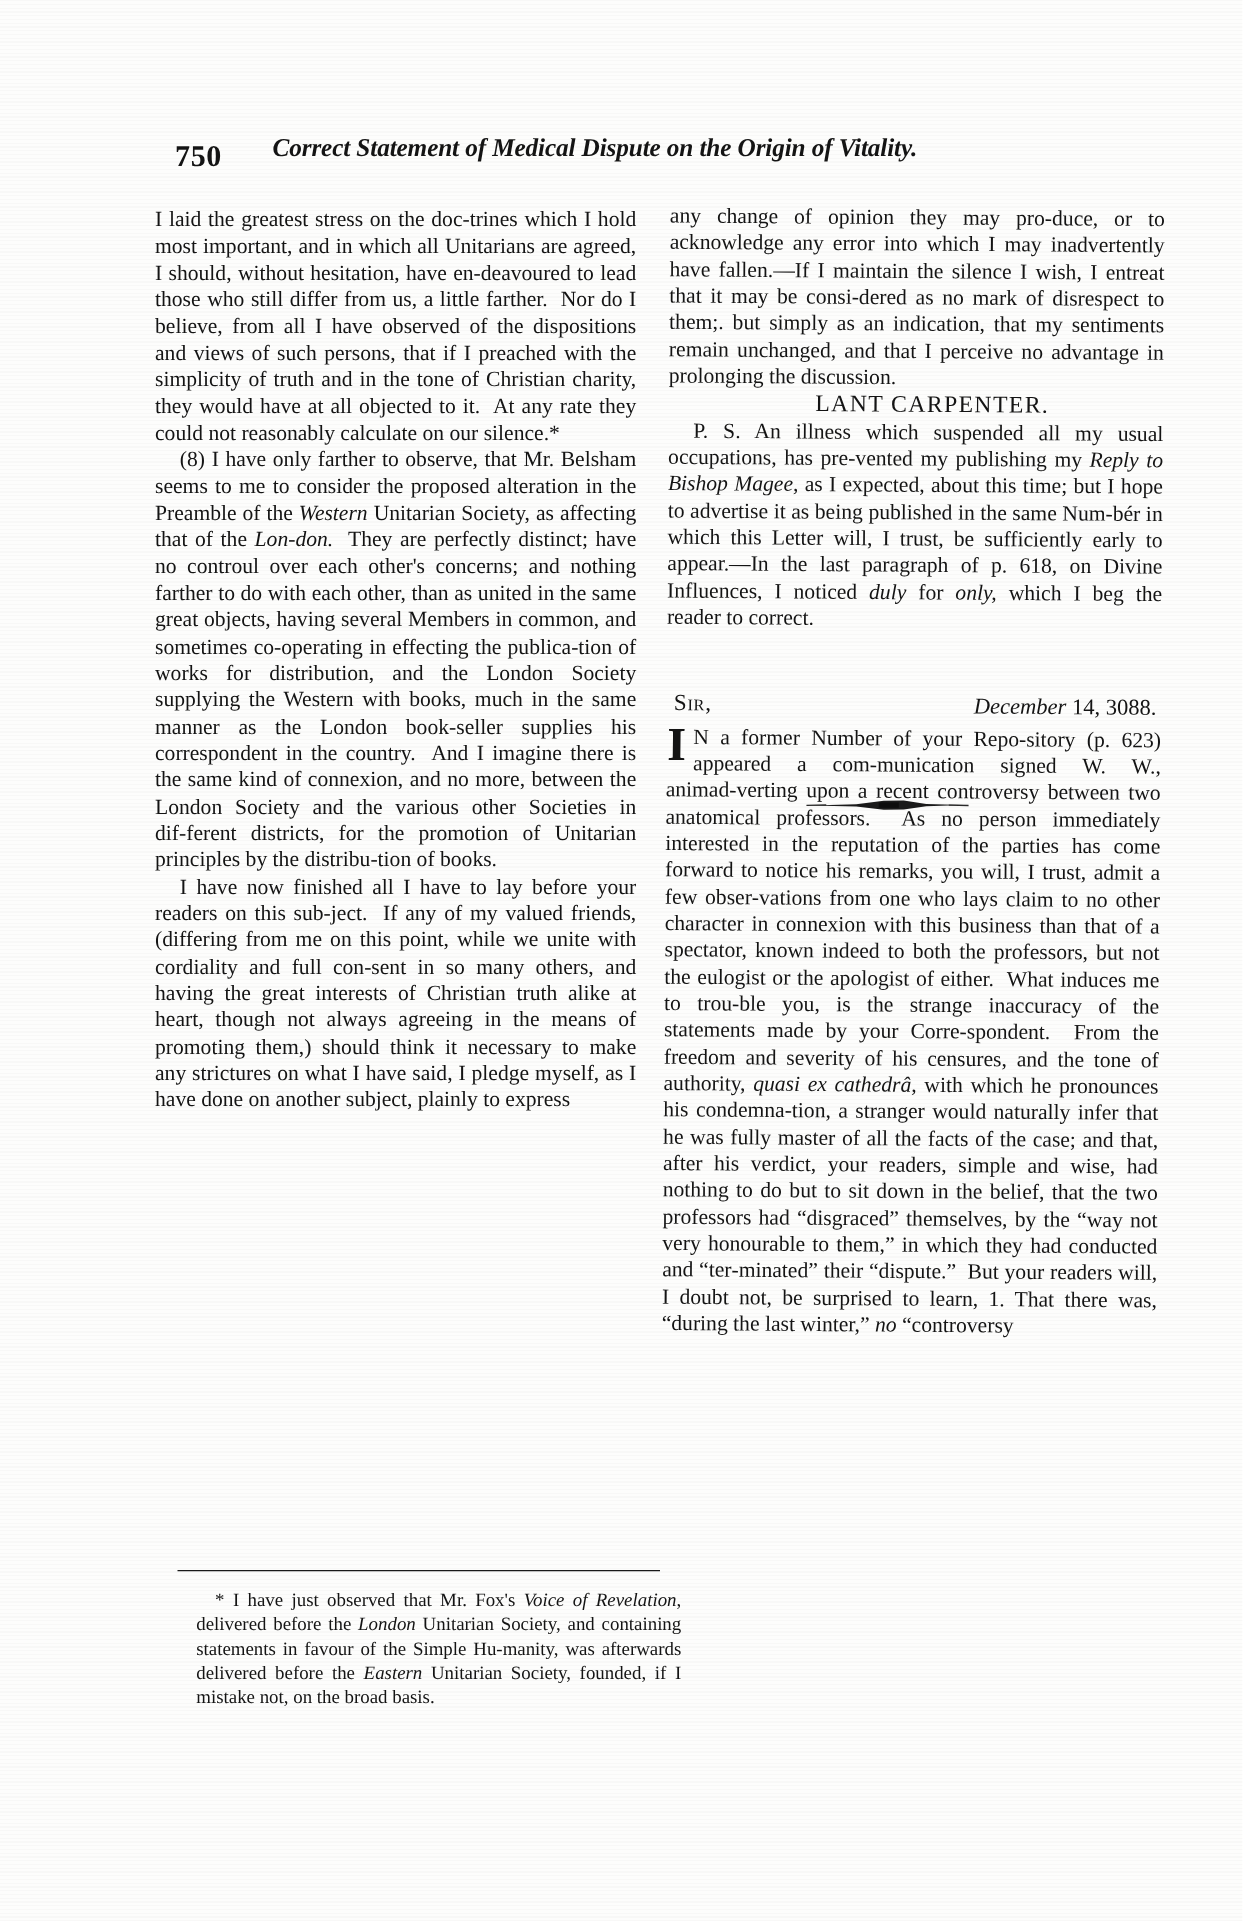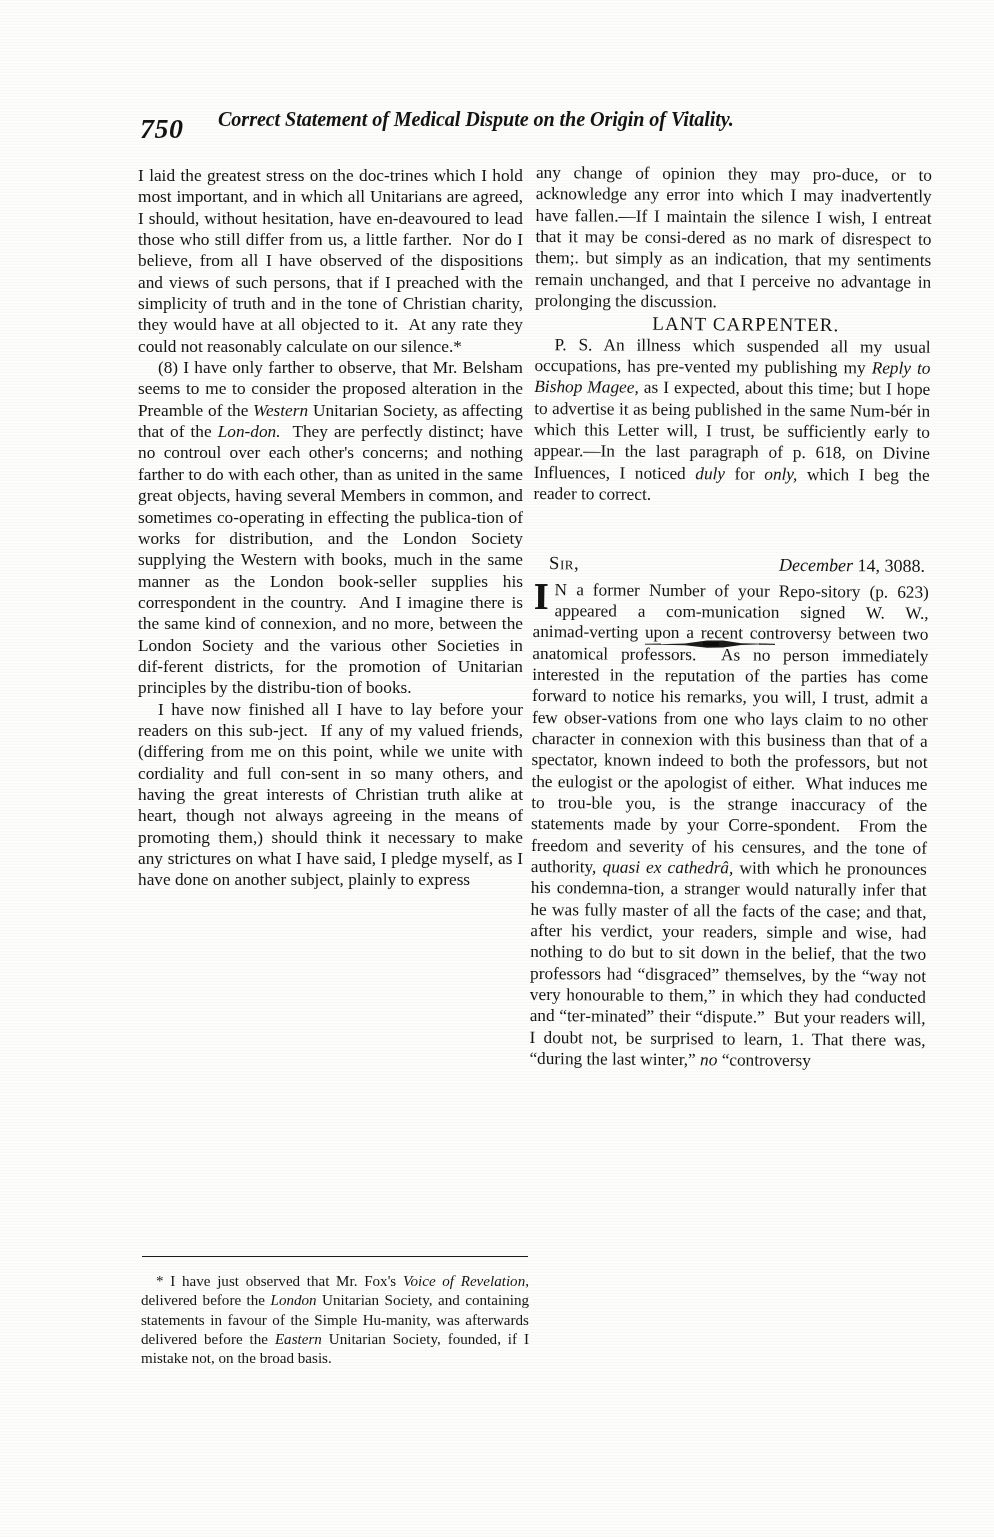--- a/index.html
+++ b/index.html
@@ -26,27 +26,26 @@
   
   .running-head {
     position: absolute;
     top: 108px;
     left: 140px;
     width: 730px;
     height: 34px;
     white-space: nowrap;
   }
   .folio {
-    font-size: 28px;
+    font-size: 24px;
     font-weight: 700;
     letter-spacing: 0.5px;
     position: absolute;
     left: 0;
     top: 5px;
-    font-style: italic;
   }
   .head-title {
     position: absolute;
     left: 78px;
     top: 0;
     font-size: 20.5px;
     font-style: italic;
     font-weight: 700;
     letter-spacing: -0.1px;
     transform: scaleX(0.985);
@@ -65,21 +64,21 @@
   }
   .col p {
     margin: 0;
     text-indent: 0;
   }
   .col p.ind {
     text-indent: 1.15em;
   }
 
   #col-left {
-    left: 138px;
+    left: 124px;
     top: 165px;
     width: 385px;
   }
   
   #col-right {
     left: 536px;
     top: 162px;
     width: 396px;
     transform: rotate(0.42deg);
     transform-origin: 0 0;
@@ -104,21 +103,21 @@
 
   .salutation-row {
     display: block;
     position: relative;
     height: 25px;
     margin-top: 8px;
     margin-bottom: 1px;
   }
   .salutation {
     position: absolute;
-    left: 16px;
+    left: 6px;
     top: 0;
   }
   .dateline {
     position: absolute;
     right: 4px;
     top: 0;
     font-style: italic;
     font-size: 18px;
   }
   .dateline .yr { font-style: normal; }
@@ -140,21 +139,21 @@
   .footnote-rule {
     position: absolute;
     left: 142px;
     top: 1256px;
     width: 386px;
     height: 0;
     border-top: 1.6px solid #1a1a1a;
   }
   #footnote {
     position: absolute;
-    left: 141px;
+    left: 157px;
     top: 1272px;
     width: 388px;
     font-size: 15.1px;
     line-height: 19.3px;
     text-align: justify;
   }
   #footnote p { margin: 0; text-indent: 1.0em; }
 
   
   .ornament {

